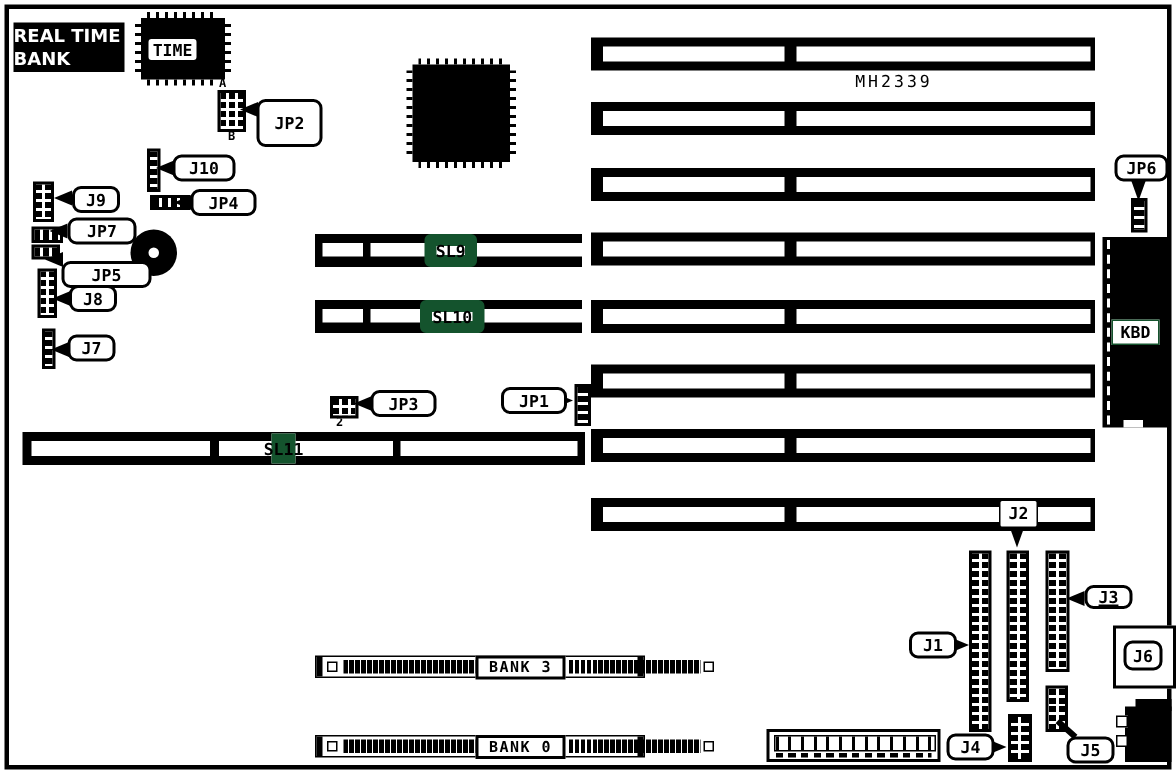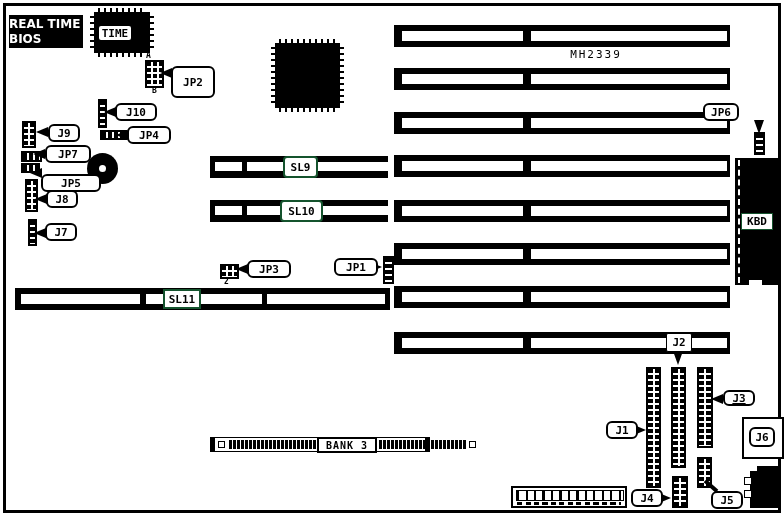--- a/index.html
+++ b/index.html
@@ -33,21 +33,21 @@
   
   .isa{position:absolute;left:394px;width:336px;height:22px;background:#000;z-index:1;}
   .isa::before{content:"";position:absolute;left:8px;top:6px;width:121px;height:10px;background:#fff;}
   .isa::after{content:"";position:absolute;left:137px;top:6px;width:196px;height:10px;background:#fff;}
 
   
   .sl{position:absolute;left:210px;width:178px;height:22px;background:#000;z-index:1;}
   .sl::before{content:"";position:absolute;left:5px;top:6px;width:27px;height:9px;background:#fff;}
   .sl::after{content:"";position:absolute;left:37px;top:6px;width:141px;height:9px;background:#fff;}
 
-  .slotlabel{position:absolute;background:#fff;border:2px solid #14532d;font-weight:bold;font-size:11px;
+  .slotlabel{position:absolute;background:#fff;border:8px solid #14532d;font-weight:bold;font-size:11px;
              display:flex;align-items:center;justify-content:center;z-index:4;box-sizing:border-box;}
 
   .ticks-x{position:absolute;height:4px;background:repeating-linear-gradient(to right,#000 0 2px,rgba(0,0,0,0) 2px 6px);}
   .ticks-y{position:absolute;width:4px;background:repeating-linear-gradient(to bottom,#000 0 2px,rgba(0,0,0,0) 2px 6px);}
 
   
   .bank-row{position:absolute;left:210px;width:220px;height:15px;border:1px solid #000;background:#fff;box-sizing:border-box;z-index:2;}
   .bank-cap{position:absolute;top:0;width:4px;height:100%;background:#000;}
   .bank-latch{position:absolute;top:3px;width:7px;height:7px;border:1px solid #000;background:#fff;box-sizing:border-box;}
   .bank-ticks{position:absolute;top:2px;height:9px;background:repeating-linear-gradient(to right,#000 0 3px,#fff 3px 4px);}
@@ -60,21 +60,21 @@
 </head>
 <body>
 
 <div class="board">
   <div class="frame"></div>
 
   <div class="abs" style="left:9px;top:15px;width:74px;height:33px;background:#000;color:#fff;
        font-family:'DejaVu Sans','Liberation Sans',sans-serif;font-weight:bold;font-size:12px;line-height:15px;
        text-align:left;display:flex;flex-direction:column;justify-content:center;z-index:2;">
     <span>REAL TIME</span>
-    <span>BIOS</span>
+    <span>BANK</span>
   </div>
 
   <div class="abs" style="left:94px;top:12px;width:56px;height:41px;background:#000;z-index:2;"></div>
   <div class="ticks-x" style="left:98px;top:8px;width:48px;"></div>
   <div class="ticks-x" style="left:98px;top:53px;width:48px;"></div>
   <div class="ticks-y" style="left:90px;top:16px;height:33px;"></div>
   <div class="ticks-y" style="left:150px;top:16px;height:33px;"></div>
   <div class="callout" style="left:97px;top:24px;width:36px;height:18px;border-radius:4px;">TIME</div>
 
   <div class="txt" style="left:146px;top:51px;font-size:8px;">A</div>
@@ -135,32 +135,32 @@
   <div class="sl" style="top:156px;"></div>
   <div class="slotlabel" style="left:283px;top:156px;width:35px;height:22px;border-radius:4px;">SL9</div>
   <div class="sl" style="top:200px;"></div>
   <div class="slotlabel" style="left:280px;top:200px;width:43px;height:22px;border-radius:4px;">SL10</div>
 
   <div class="abs" style="left:15px;top:288px;width:375px;height:22px;background:#000;z-index:1;">
     <div class="abs" style="left:6px;top:6px;width:119px;height:10px;background:#fff;"></div>
     <div class="abs" style="left:131px;top:6px;width:116px;height:10px;background:#fff;"></div>
     <div class="abs" style="left:252px;top:6px;width:118px;height:10px;background:#fff;"></div>
   </div>
-  <div class="slotlabel" style="left:163px;top:289px;width:38px;height:20px;">SL11</div>
+  <div class="slotlabel" style="left:181px;top:289px;width:16px;height:20px;">SL11</div>
 
   <div class="grid-s" style="left:220px;top:264px;width:19px;height:15px;"></div>
   <div class="txt" style="left:224px;top:277px;font-size:8px;">2</div>
   <div class="ptr ptr-l" style="left:236px;top:264px;"></div>
   <div class="callout" style="left:247px;top:260px;width:44px;height:18px;">JP3</div>
 
   <div class="callout" style="left:334px;top:258px;width:44px;height:18px;">JP1</div>
   <div class="ptr ptr-r" style="left:370px;top:262px;"></div>
   <div class="strip-v" style="left:383px;top:256px;width:11px;height:28px;"></div>
 
-  <div class="callout" style="left:703px;top:103px;width:36px;height:18px;">JP6</div>
+  <div class="callout" style="left:743px;top:103px;width:36px;height:18px;">JP6</div>
   <div class="ptr ptr-d" style="left:754px;top:120px;"></div>
   <div class="strip-v" style="left:754px;top:132px;width:11px;height:23px;"></div>
 
   <div class="abs" style="left:735px;top:158px;width:44px;height:127px;background:#000;z-index:2;">
     <div class="abs" style="left:3px;top:2px;bottom:2px;width:0;border-left:2px dashed #fff;"></div>
     <div class="abs" style="left:14px;bottom:0;width:13px;height:5px;background:#fff;"></div>
   </div>
   <div class="slotlabel" style="left:741px;top:213px;width:32px;height:17px;border-width:1px;">KBD</div>
 
   <div class="callout sq" style="left:666px;top:333px;width:26px;height:19px;border-width:1px;z-index:6;">J2</div>
@@ -189,20 +189,29 @@
 
   <div class="bank-row" style="top:437px;">
     <div class="bank-cap" style="left:0;"></div>
     <div class="bank-latch" style="left:7px;"></div>
     <div class="bank-ticks" style="left:18px;width:90px;"></div>
     <div class="bank-label">BANK 3</div>
     <div class="bank-ticks" style="left:168px;width:88px;"></div>
     <div class="bank-latch" style="left:258px;"></div>
     <div class="bank-cap" style="right:0;"></div>
   </div>
+  <div class="bank-row" style="top:490px;">
+    <div class="bank-cap" style="left:0;"></div>
+    <div class="bank-latch" style="left:7px;"></div>
+    <div class="bank-ticks" style="left:18px;width:90px;"></div>
+    <div class="bank-label">BANK 0</div>
+    <div class="bank-ticks" style="left:168px;width:88px;"></div>
+    <div class="bank-latch" style="left:258px;"></div>
+    <div class="bank-cap" style="right:0;"></div>
+  </div>
 
   <div class="abs" style="left:511px;top:486px;width:116px;height:22px;border:2px solid #000;background:#fff;box-sizing:border-box;z-index:2;">
     <div class="abs" style="left:3px;top:2px;width:106px;height:9px;border:1px solid #000;
          background:repeating-linear-gradient(to right,#000 0 2px,#fff 2px 8.5px);"></div>
     <div class="abs" style="left:4px;top:14px;width:104px;height:3px;
          background:repeating-linear-gradient(to right,#000 0 5px,#fff 5px 8.5px);"></div>
   </div>
 
   <div class="abs" style="left:757px;top:466px;width:24px;height:8px;background:#000;z-index:3;"></div>
   <div class="abs" style="left:750px;top:471px;width:31px;height:37px;background:#000;z-index:3;"></div>

